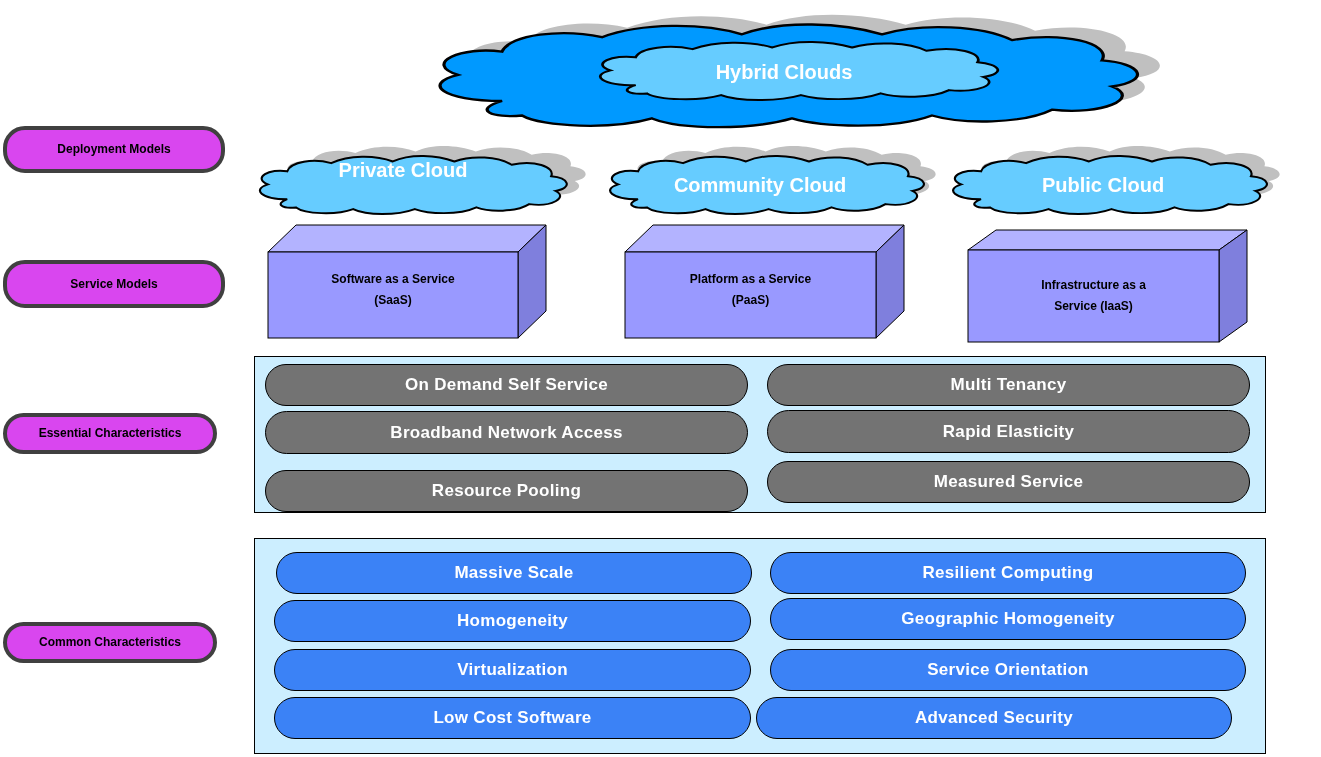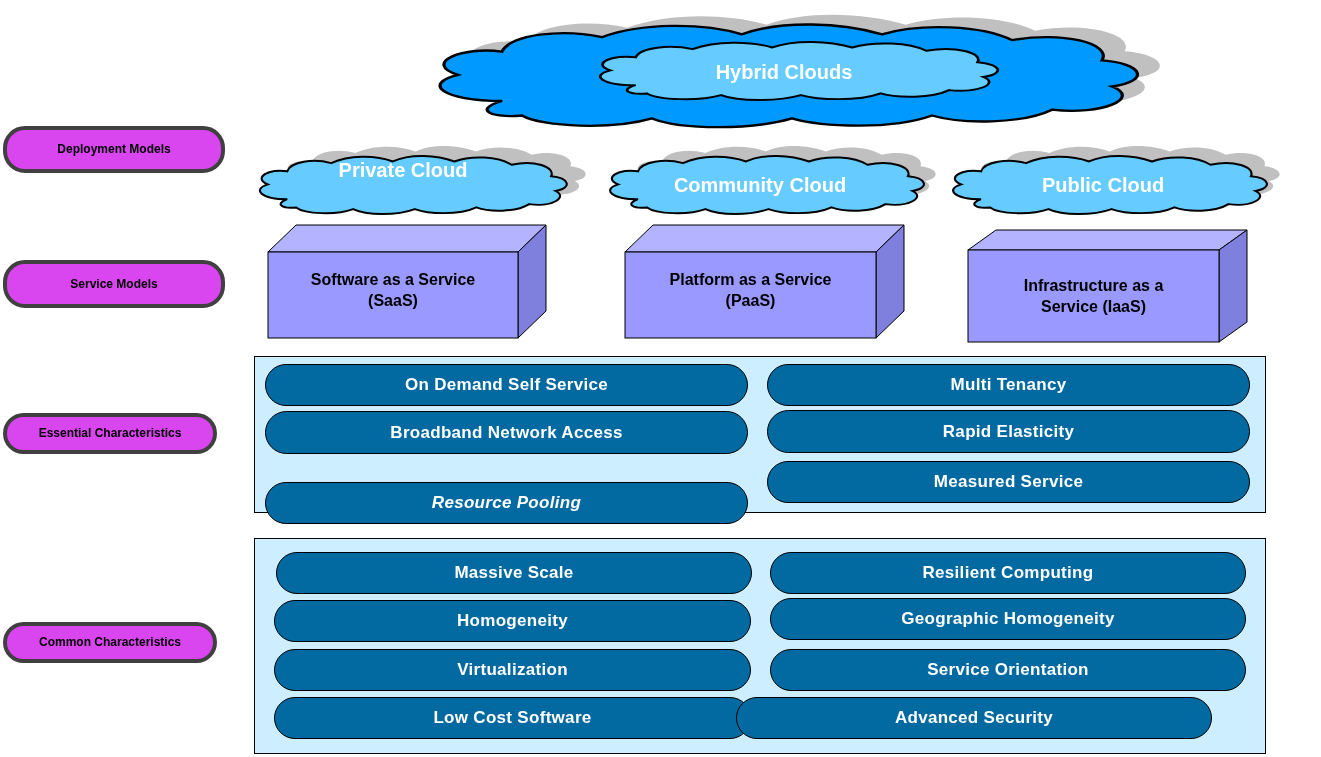--- a/index.html
+++ b/index.html
@@ -8,29 +8,29 @@
   svg.bg { position:absolute; left:0; top:0; }
 
   .side-label { position:absolute; left:3px; width:214px; background:#d946ef;
     border:4px solid #404040; border-radius:22px; color:#000; font-size:12px;
     display:flex; align-items:center; justify-content:center; text-align:center;
     line-height:21px; }
 
   .cloud-text { position:absolute; color:#ffffff; font-size:20px; text-align:center;
     transform:translateX(-50%); white-space:nowrap; }
 
-  .box-text { position:absolute; color:#000; font-size:16px; text-align:left;
+  .box-text { position:absolute; color:#000; font-size:12px; text-align:left;
     line-height:21px; display:flex; align-items:center; justify-content:center; }
 
   .panel { position:absolute; background:#cceeff; border:1px solid #000; }
   .pill { position:absolute; border:1px solid #000; border-radius:22px;
     color:#fff; font-size:17px; display:flex; align-items:center; justify-content:center;
     letter-spacing:0.3px; }
-  .pill.navy { background:#0369a1; }
-  .pill.brown { background:#0369a1; }
+  .pill.navy { background:#737373; }
+  .pill.brown { background:#3b82f6; }
 </style>
 </head>
 <body>
 
 <svg class="bg" width="1321" height="757">
   <defs>
     <path id="cloudShape" d="M40,60 C10,60 0,48 18,42 C0,34 20,22 40,26 C44,14 70,10 90,16 C110,6 140,6 160,14 C180,4 210,6 230,14 C250,6 280,8 295,18 C320,12 345,20 340,32 C360,34 365,46 345,50 C360,58 340,70 315,66 C300,76 270,76 255,70 C235,80 200,78 185,72 C165,80 130,80 115,72 C95,80 60,78 50,70 C35,72 25,66 40,60 Z"></path>
   </defs>
 
   <g>
@@ -97,24 +97,24 @@
 <div class="box-text" style="left:968px;top:250px;width:251px;height:92px;flex-direction:column;">
   <span>Infrastructure as a</span>
   <span>Service (IaaS)</span>
 </div>
 
 <div class="panel" style="left:254px;top:356px;width:1010px;height:155px;"></div>
 <div class="pill navy" style="left:265px;top:364px;width:481px;height:40px;">On Demand Self Service</div>
 <div class="pill navy" style="left:767px;top:364px;width:481px;height:40px;">Multi Tenancy</div>
 <div class="pill navy" style="left:265px;top:411px;width:481px;height:41px;">Broadband Network Access</div>
 <div class="pill navy" style="left:767px;top:410px;width:481px;height:41px;">Rapid Elasticity</div>
-<div class="pill navy" style="left:265px;top:482px;width:481px;height:40px;font-style:italic;">Resource Pooling</div>
+<div class="pill navy" style="left:265px;top:470px;width:481px;height:40px;">Resource Pooling</div>
 <div class="pill navy" style="left:767px;top:461px;width:481px;height:40px;">Measured Service</div>
 
 <div class="panel" style="left:254px;top:538px;width:1010px;height:214px;"></div>
 <div class="pill brown" style="left:276px;top:552px;width:474px;height:40px;">Massive Scale</div>
 <div class="pill brown" style="left:770px;top:552px;width:474px;height:40px;">Resilient Computing</div>
 <div class="pill brown" style="left:274px;top:600px;width:475px;height:40px;text-align:center;">Homogeneity</div>
 <div class="pill brown" style="left:770px;top:598px;width:474px;height:40px;">Geographic Homogeneity</div>
 <div class="pill brown" style="left:274px;top:649px;width:475px;height:40px;">Virtualization</div>
 <div class="pill brown" style="left:770px;top:649px;width:474px;height:40px;">Service Orientation</div>
 <div class="pill brown" style="left:274px;top:697px;width:475px;height:40px;">Low Cost Software</div>
-<div class="pill brown" style="left:736px;top:697px;width:474px;height:40px;">Advanced Security</div>
+<div class="pill brown" style="left:756px;top:697px;width:474px;height:40px;">Advanced Security</div>
 
 </body></html>

